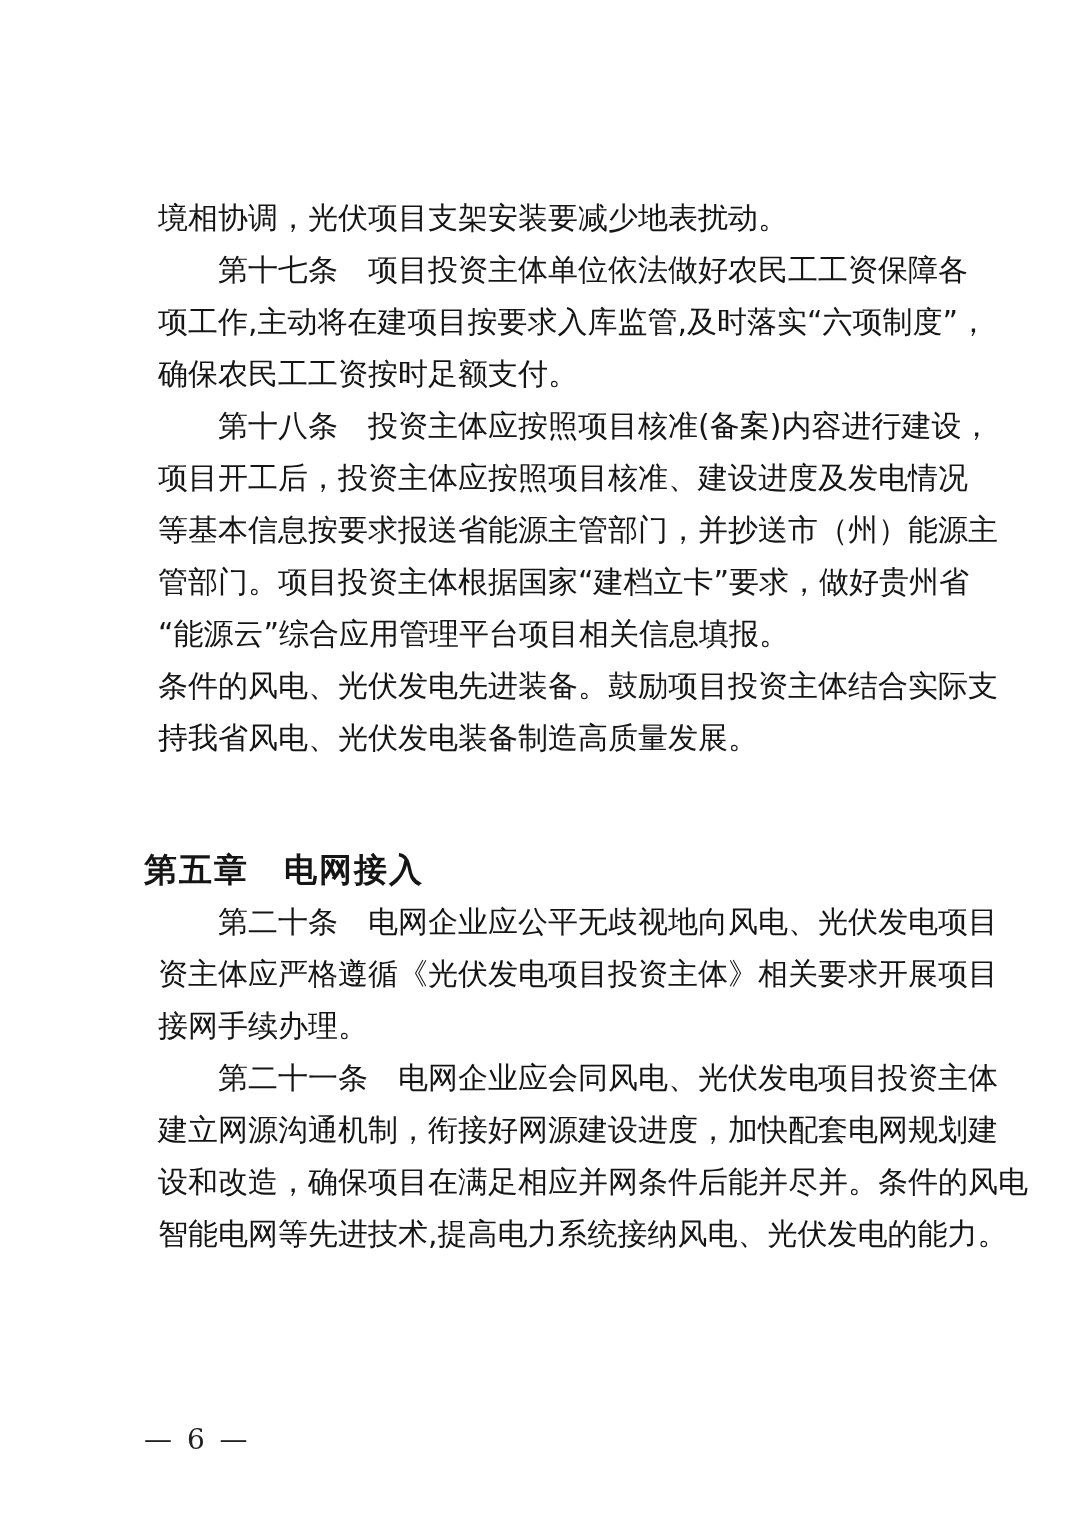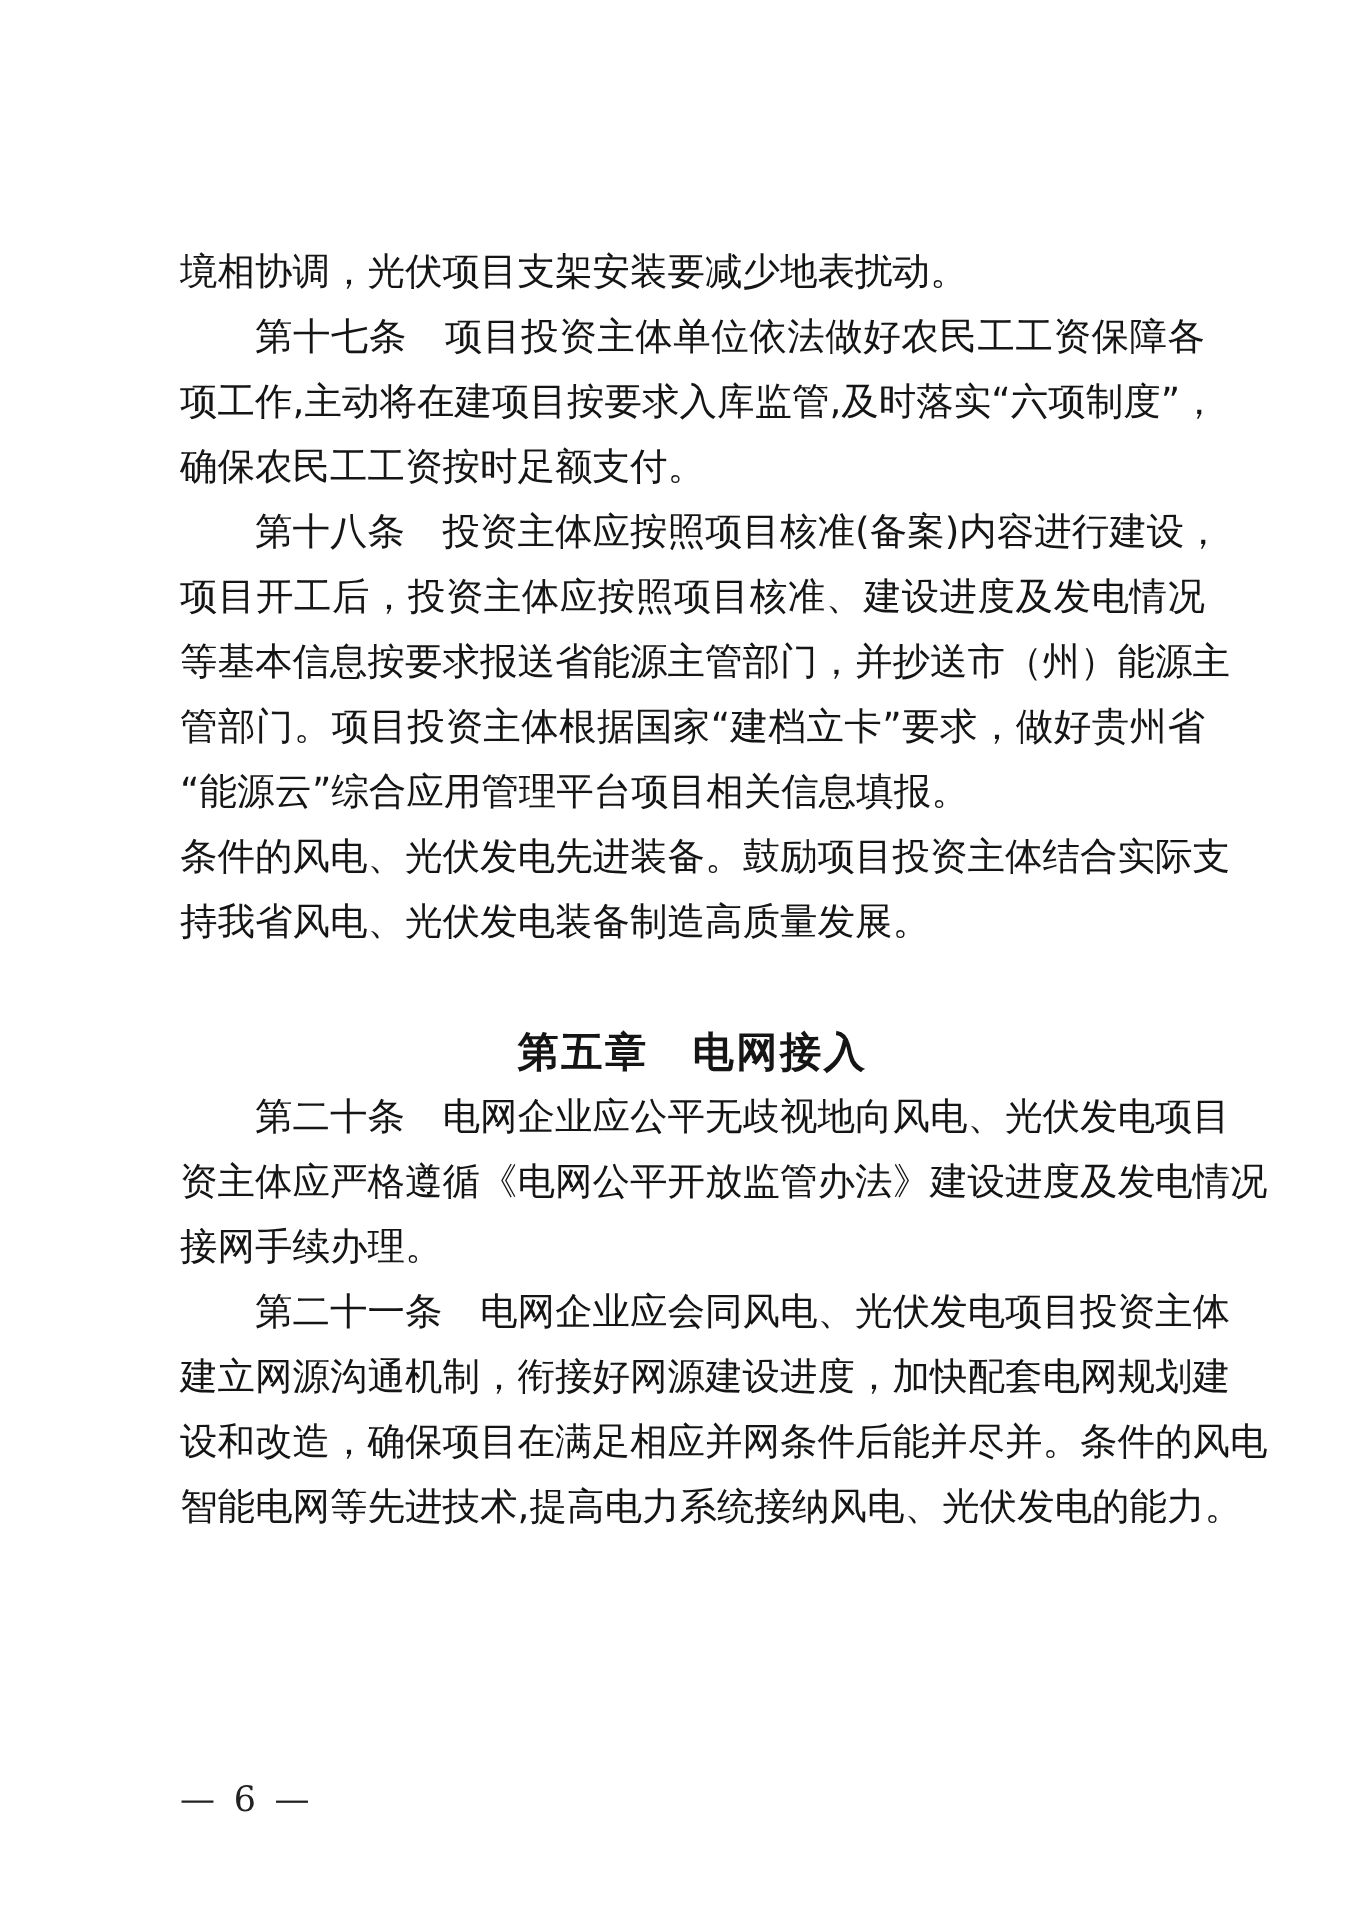--- a/index.html
+++ b/index.html
@@ -26,37 +26,37 @@
     margin: 0;
     padding: 0;
   }
   .line {
     height: 52px;
     line-height: 52px;
     font-size: 30px;
     white-space: nowrap;
     overflow: visible;
     letter-spacing: 0;
+    margin-left: 14px;
   }
   .line.just {
     text-align: justify;
     text-align-last: justify;
     text-justify: inter-character;
   }
   .line.indent {
     text-indent: 60px;
   }
   .article-no {
     font-weight: 400;
   }
   .chapter-heading {
-    margin-top: 52px;
+    margin-top: 80px;
     height: 52px;
     line-height: 52px;
-    text-align: center;
     font-size: 33px;
     font-weight: 700;
     letter-spacing: 2px;
   }
   .footer {
     position: absolute;
     left: 144px;
     top: 1420px;
     height: 40px;
     line-height: 40px;
@@ -86,21 +86,21 @@
         <div class="line just"><span>管部门。项目投资主体根据国家“建档立卡”要求，做好贵州省</span></div>
         <div class="line"><span>“能源云”综合应用管理平台项目相关信息填报。</span></div>
       </div>
       <div class="para">
         <div class="line just"><span>条件的风电、光伏发电先进装备。鼓励项目投资主体结合实际支</span></div>
         <div class="line"><span>持我省风电、光伏发电装备制造高质量发展。</span></div>
       </div>
       <div class="chapter-heading">第五章　电网接入</div>
       <div class="para">
         <div class="line just indent"><span class="article-no">第二十条</span><span>　电网企业应公平无歧视地向风电、光伏发电项目</span></div>
-        <div class="line just"><span>资主体应严格遵循《电网公平开放监管办法》建设进度及发电情况</span></div>
+        <div class="line just"><span>资主体应严格遵循《光伏发电项目投资主体》相关要求开展项目</span></div>
         <div class="line"><span>接网手续办理。</span></div>
       </div>
       <div class="para">
         <div class="line just indent"><span class="article-no">第二十一条</span><span>　电网企业应会同风电、光伏发电项目投资主体</span></div>
         <div class="line just"><span>建立网源沟通机制，衔接好网源建设进度，加快配套电网规划建</span></div>
         <div class="line just"><span>设和改造，确保项目在满足相应并网条件后能并尽并。条件的风电</span></div>
         <div class="line just"><span>智能电网等先进技术,提高电力系统接纳风电、光伏发电的能力。</span></div>
       </div>
     </div>
   <div class="footer">

